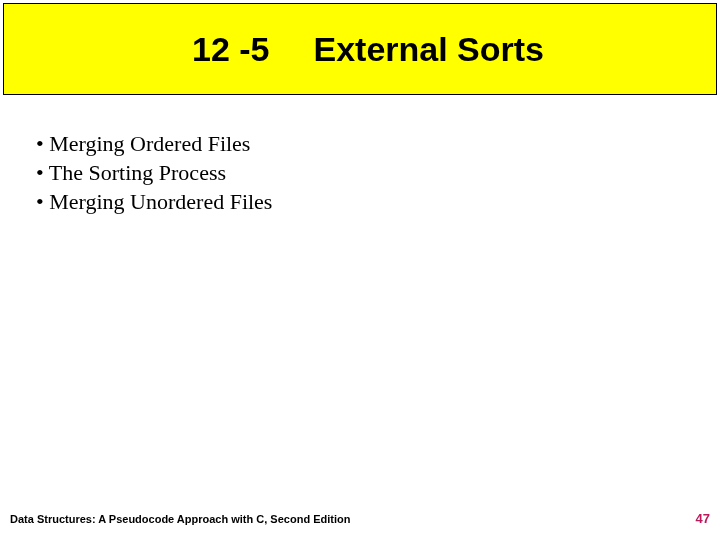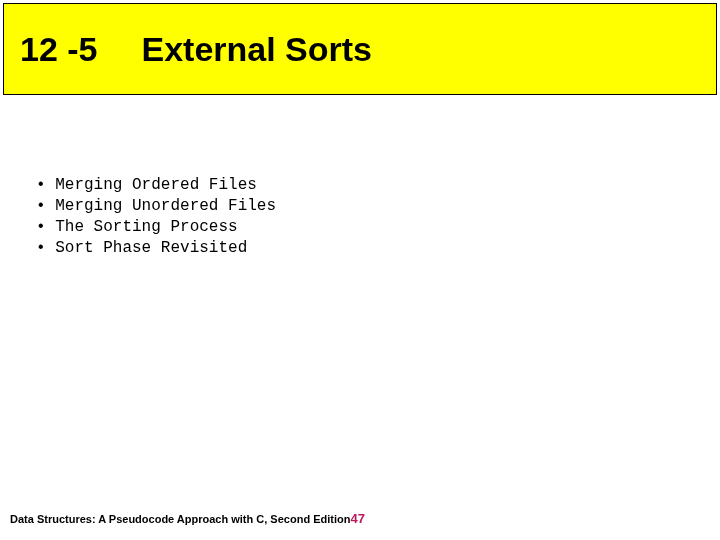--- a/index.html
+++ b/index.html
@@ -10,20 +10,21 @@
     position: relative;
   }
   .title-band {
     background: #ffff00;
     border: 1px solid #000;
     margin: 3px 3px 0 3px;
     height: 92px;
     display: flex;
     align-items: center;
     padding-left: 16px;
+    justify-content: center;
   }
   .title-band .num {
     font-family: Arial, Helvetica, sans-serif;
     font-weight: 700;
     font-size: 34px;
     color: #000;
   }
   .title-band .txt {
     font-family: Arial, Helvetica, sans-serif;
     font-weight: 700;
@@ -36,37 +37,36 @@
   }
   .intro {
     font-style: italic;
     font-weight: 700;
     font-size: 21px;
     line-height: 1.28;
     color: #000;
     text-shadow: 1px 1px 0 rgba(0,0,0,0.08);
   }
   .bullets {
-    margin-top: 46px;
-    font-family: Liberation Mono, monospace;
-    font-size: 16px;
+    font-family: Liberation Serif, serif;
+    font-size: 22px;
     line-height: 1.32;
     color: #000;
     list-style: none;
   }
   .bullets li::before {
     content: "• ";
   }
   .footer {
     position: absolute;
     bottom: 14px;
     left: 10px;
     right: 10px;
     display: flex;
-    justify-content: flex-start;
+    justify-content: space-between;
     align-items: baseline;
     font-family: Arial, Helvetica, sans-serif;
     font-weight: 700;
     font-size: 11px;
     color: #000;
   }
   .footer .page {
     color: #be185d;
     font-size: 13px;
   }
@@ -76,22 +76,21 @@
 
 <div class="title-band">
   <span class="num">12 -5</span>
   <span class="txt">External Sorts</span>
 </div>
 
 <div class="content">
 
   <ul class="bullets">
     <li>Merging Ordered Files</li>
+    <li>The Sorting Process</li>
     <li>Merging Unordered Files</li>
-    <li>The Sorting Process</li>
-    <li>Sort Phase Revisited</li>
   </ul>
 </div>
 
 <div class="footer">
   <span>Data Structures: A Pseudocode Approach with C, Second Edition</span>
   <span class="page">47</span>
 </div>
 
 </body></html>

